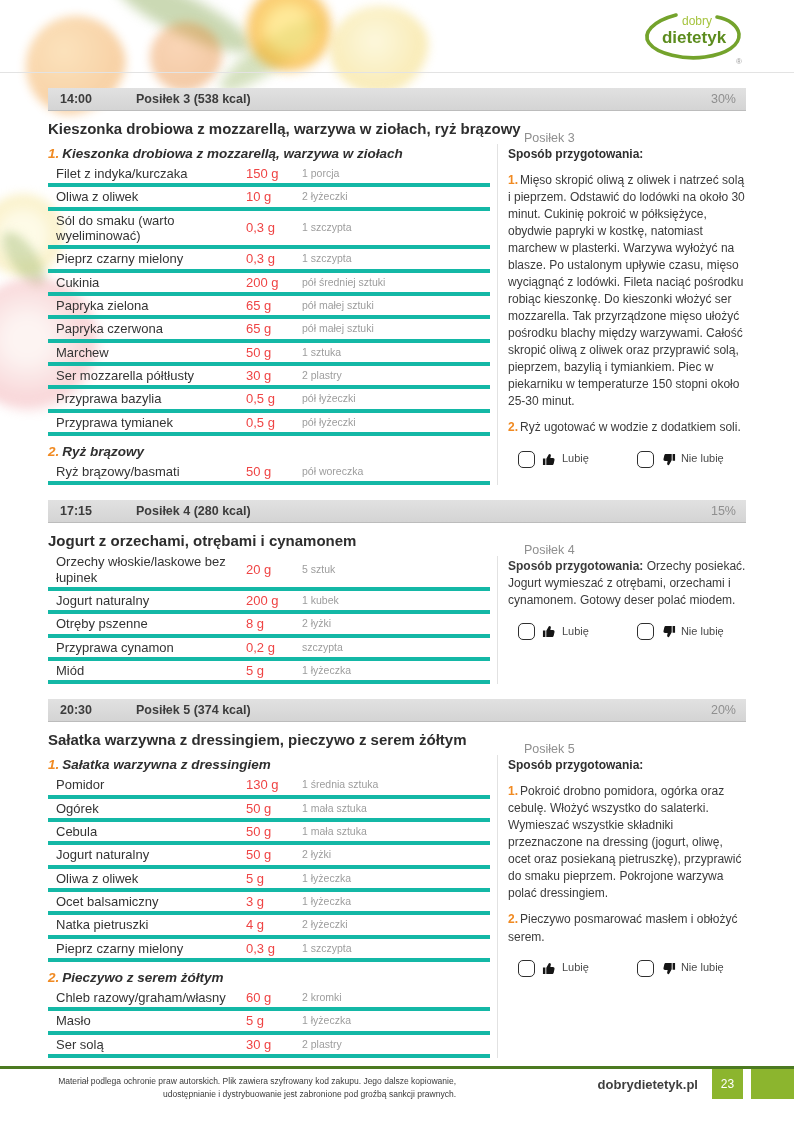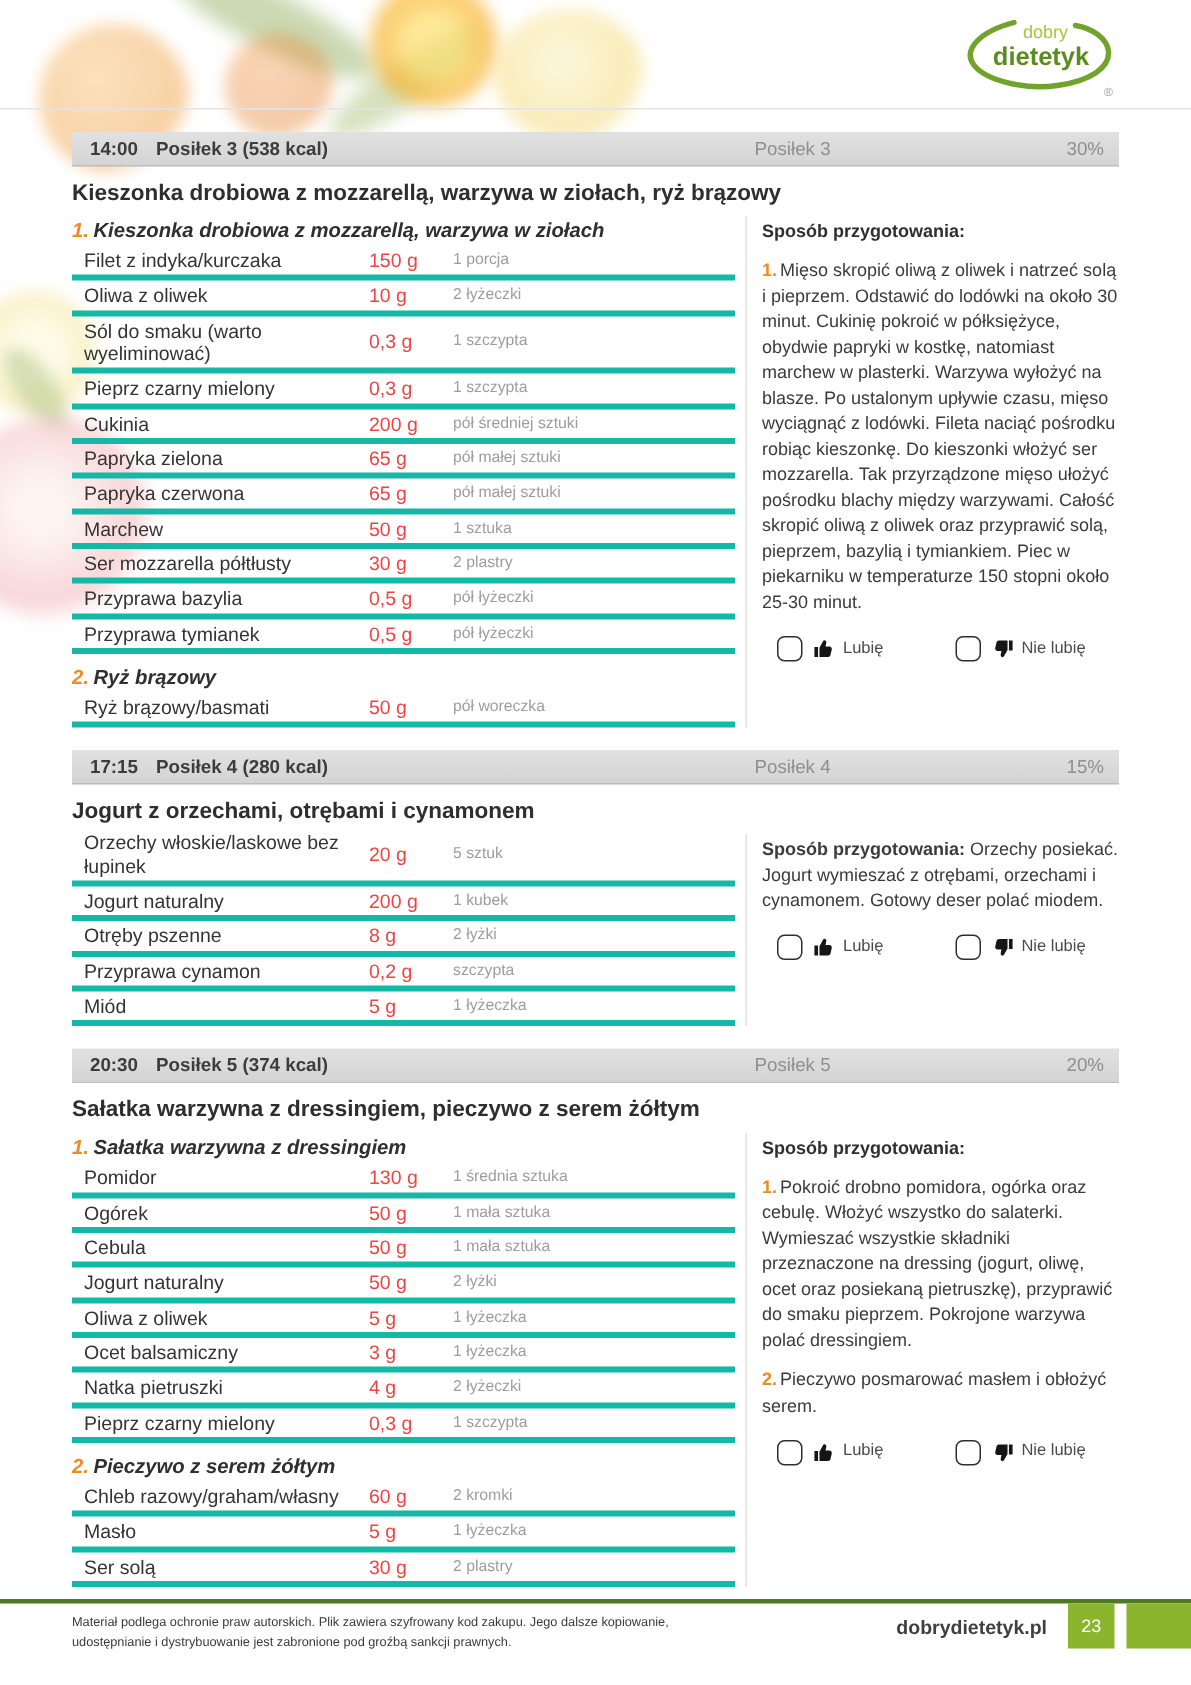--- a/index.html
+++ b/index.html
@@ -22,22 +22,22 @@
   
   .top-header{position:relative;z-index:2;height:72px;border-bottom:1px solid #e3e3e3;}
   .logo{position:absolute;right:50px;top:8px;}
 
   
   .content{position:relative;z-index:2;padding:0 48px;}
   .meal{margin-bottom:8px;}
   .meal-bar{position:relative;height:22px;background:linear-gradient(180deg,#e1e1e1,#d4d4d4);border-bottom:1px solid #bcbcbc;font-size:12.5px;margin-top:15px;}
   .meal-bar span{position:absolute;top:0;line-height:22px;white-space:nowrap;}
   .meal-time{left:12px;font-weight:700;color:#3c3c3c;}
-  .meal-htitle{left:56px;font-weight:700;color:#3c3c3c;}
-  .meal-hlabel{left:455px;color:#8f8f8f;}
+  .meal-htitle{left:88px;font-weight:700;color:#3c3c3c;}
+  .meal-hlabel{left:476px;color:#8f8f8f;margin-top:39px;}
   .meal-hpct{right:10px;color:#8f8f8f;}
 
   .dish{font-size:15px;font-weight:700;color:#2e2e2e;margin:9px 0 1px 0;}
 
   .cols{display:flex;align-items:stretch;}
   .col-left{width:442px;flex:0 0 442px;}
   .col-divider{width:1px;background:#e2e2e2;margin-left:7px;margin-top:6px;}
   .col-right{flex:1;padding-left:10px;padding-top:8px;font-size:12px;color:#3b3b3b;line-height:1.42;}
 
   .sec-head{margin:8px 0 3px 0;font-size:13.5px;font-weight:700;color:#2f2f2f;font-style:italic;}
@@ -56,21 +56,21 @@
   .feedback{display:flex;align-items:center;margin-top:14px;}
   .chk{display:inline-block;width:17px;height:17px;border:1.7px solid #2e2e2e;border-radius:5px;background:#fff;box-sizing:border-box;}
   .chk.first{margin-left:10px;}
   .chk.second{margin-left:48px;}
   .ticon{margin-left:7px;display:inline-block;}
   .fb-label{font-size:11px;color:#4a4a4a;margin-left:5px;}
 
   
   .footer{position:absolute;left:0;right:0;top:1066px;z-index:2;border-top:3px solid #4c7a21;}
   .footer-inner{display:flex;align-items:flex-start;}
-  .legal{margin-left:48px;margin-top:6px;width:408px;font-size:8.5px;line-height:1.55;color:#3a3a3a;}
+  .legal{margin-left:48px;margin-top:6px;width:408px;font-size:8.5px;line-height:1.55;color:#3a3a3a;text-align:right;}
   .site{margin-left:auto;margin-top:8px;font-size:13px;font-weight:700;color:#3f3f3f;}
   .page-box{margin-left:14px;width:31px;height:30px;background:#8cb52e;color:#fff;font-size:12px;display:flex;align-items:center;justify-content:center;}
   .edge-bar{margin-left:8px;width:43px;height:30px;background:#8cb52e;}
 </style>
 </head>
 <body>
 
 <div class="page">
 
   <div class="decor" style="left:0;top:0;width:794px;height:430px;">
@@ -171,20 +171,21 @@
                 <div class="ing-name">Ryż brązowy/basmati</div>
                 <div class="ing-amt">50 g</div>
                 <div class="ing-meas">pół woreczka</div>
               </div>
             </div>
           </div>
           <div class="col-divider"></div>
           <div class="col-right">
             <p class="prep-head">Sposób przygotowania:</p>
             <p class="prep-step"><span class="step-num">1.</span>Mięso skropić oliwą z oliwek i natrzeć solą i pieprzem. Odstawić do lodówki na około 30 minut. Cukinię pokroić w półksiężyce, obydwie papryki w kostkę, natomiast marchew w plasterki. Warzywa wyłożyć na blasze. Po ustalonym upływie czasu, mięso wyciągnąć z lodówki. Fileta naciąć pośrodku robiąc kieszonkę. Do kieszonki włożyć ser mozzarella. Tak przyrządzone mięso ułożyć pośrodku blachy między warzywami. Całość skropić oliwą z oliwek oraz przyprawić solą, pieprzem, bazylią i tymiankiem. Piec w piekarniku w temperaturze 150 stopni około 25-30 minut.</p>
+            <p class="prep-step"><span class="step-num">2.</span>Ryż ugotować w wodzie z dodatkiem soli.</p>
             <div class="feedback">
               <span class="chk first"></span>
               <svg class="ticon" width="15" height="15" viewBox="0 0 16 16">
                 <path fill="#151515" d="M1 6.8h2.6v7H1zM4.6 13.8h6.1c.83 0 1.55-.57 1.74-1.38l.9-3.8c.26-1.1-.57-2.15-1.7-2.15H8.9l.55-2.73C9.6 2.9 9 2 8.1 2c-.4 0-.77.22-.96.58L4.6 7.2z"></path>
               </svg>
               <span class="fb-label">Lubię</span>
               <span class="chk second"></span>
               <svg class="ticon" width="15" height="15" viewBox="0 0 16 16">
                 <path fill="#151515" transform="rotate(180 8 8)" d="M1 6.8h2.6v7H1zM4.6 13.8h6.1c.83 0 1.55-.57 1.74-1.38l.9-3.8c.26-1.1-.57-2.15-1.7-2.15H8.9l.55-2.73C9.6 2.9 9 2 8.1 2c-.4 0-.77.22-.96.58L4.6 7.2z"></path>
               </svg>

